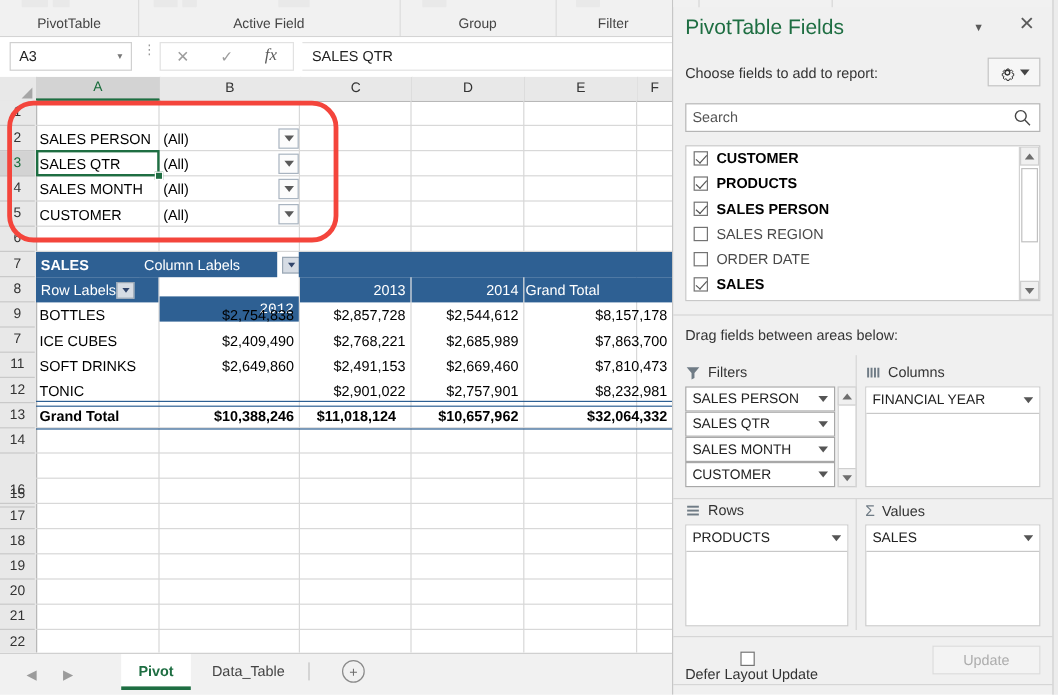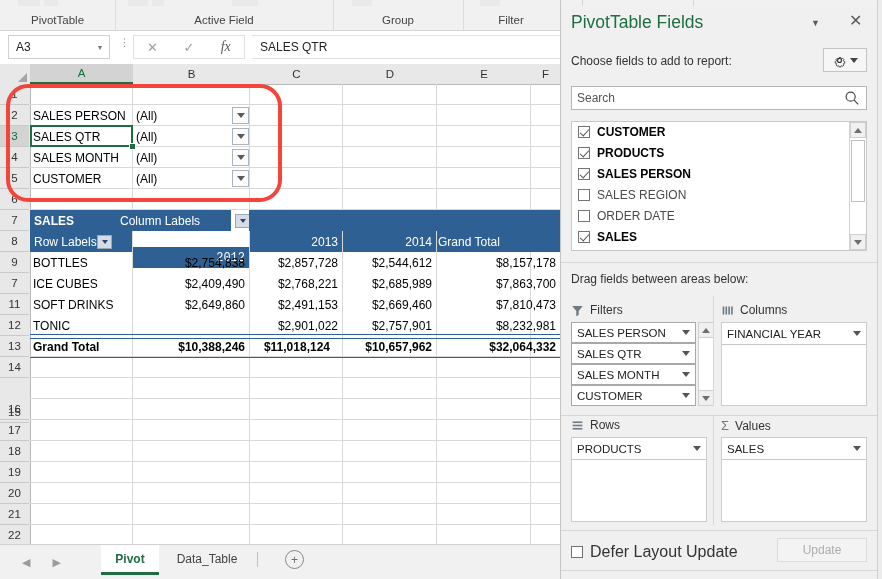--- a/index.html
+++ b/index.html
@@ -141,21 +141,21 @@
 
   .pane-drag{position:absolute;left:10px;top:272px;font-size:12px;color:#333;}
   .areabox{position:absolute;background:#fff;border:1px solid #ccc;box-sizing:border-box;}
   .area-lbl{position:absolute;font-size:12px;color:#333;display:flex;align-items:center;gap:6px;}
   .pill{position:absolute;height:21px;background:#fff;border:1px solid #a8a8a8;box-sizing:border-box;
         display:flex;align-items:center;font-size:11.5px;color:#222;padding-left:5px;}
   .pill i.arw{position:absolute;right:5px;border-left:4px solid transparent;
               border-right:4px solid transparent;border-top:5px solid #555;}
   .area-sb{position:absolute;width:16px;background:#fff;border:1px solid #cfcfcf;box-sizing:border-box;}
 
-  .deferrow{position:absolute;left:10px;top:543px;display:flex;align-items:center;font-size:16px;color:#333;}
+  .deferrow{position:absolute;left:10px;top:543px;display:flex;align-items:center;font-size:12px;color:#333;flex-direction:column;}
   .updbtn{position:absolute;left:216px;top:538px;width:90px;height:24px;border:1px solid #dcdcdc;
           background:#f3f3f3;color:#adadad;font-size:12px;display:flex;align-items:center;
           justify-content:center;box-sizing:border-box;}
   .pane-divider{position:absolute;left:0;width:322px;height:1px;background:#d6d6d6;}
   .vsep{position:absolute;width:1px;background:#d6d6d6;}
   .right-edge{position:absolute;right:0;top:0;width:4px;height:579px;background:#ececec;
               border-left:1px solid #cfcfcf;}
 </style>
 </head>
 <body>

